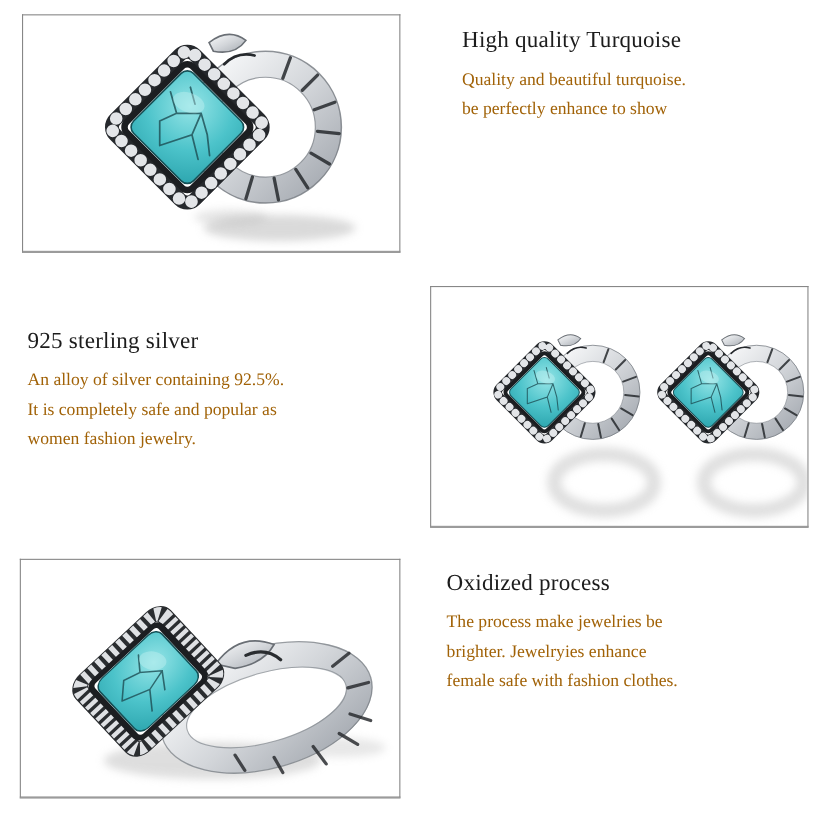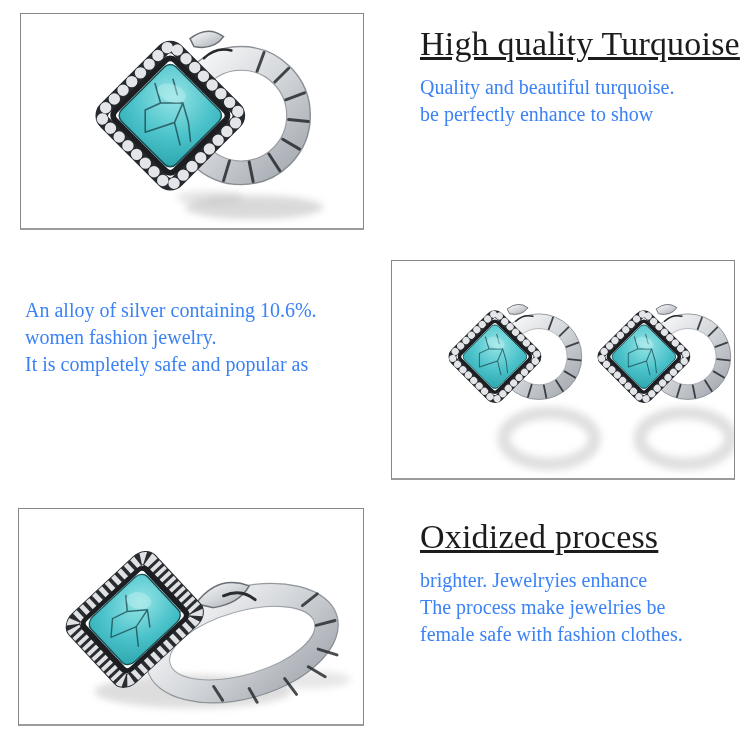--- a/index.html
+++ b/index.html
@@ -11,26 +11,26 @@
     position:absolute;background:#ffffff;box-sizing:border-box;
     border:1px solid #878787;border-bottom:2px solid #9b9b9b;overflow:hidden;
   }
   .frame svg{width:100%;height:100%;display:block;}
   .f1{left:20px;top:13px;width:344px;height:217px;}
   .f2{left:391px;top:260px;width:344px;height:220px;}
   .f3{left:18px;top:508px;width:346px;height:218px;}
   .text-block{position:absolute;}
   .tb1{left:420px;top:24px;width:320px;}
   .tb2{left:25px;top:297px;width:360px;}
-  .tb3{left:420px;top:517px;width:330px;}
+  .tb3{left:406px;top:517px;width:330px;}
   .text-block h2{
-    margin:0 0 10px 0;font-size:34px;font-weight:400;line-height:1.18;
-    color:#1c1c1c;letter-spacing:0.2px;text-decoration:underline;
+    margin:0 0 10px 0;font-size:21px;font-weight:400;line-height:1.18;
+    color:#1c1c1c;letter-spacing:0.2px;
   }
-  .ln{display:block;font-size:20px;line-height:27px;color:#3b82f6;}
+  .ln{display:block;font-size:16px;line-height:27px;color:#a16207;}
   .defs-holder{position:absolute;width:0;height:0;overflow:hidden;}
 </style>
 </head>
 <body>
 
 <svg class="defs-holder" aria-hidden="true">
   <defs>
     <linearGradient id="gSilver" x1="0" y1="0" x2="1" y2="1">
       <stop offset="0" stop-color="#fafbfc"></stop>
       <stop offset="0.5" stop-color="#d3d6da"></stop>
@@ -74,24 +74,25 @@
 
 <div class="text-block tb1">
   <h2>High quality Turquoise</h2>
   <p style="margin:0">
     <span class="ln">Quality and beautiful turquoise.</span>
     <span class="ln">be perfectly enhance to show</span>
   </p>
 </div>
 
 <div class="text-block tb2">
+  <h2>925 sterling silver</h2>
   <p style="margin:0">
-    <span class="ln">An alloy of silver containing 10.6%.</span>
+    <span class="ln">An alloy of silver containing 92.5%.</span>
+    <span class="ln">It is completely safe and popular as</span>
     <span class="ln">women fashion jewelry.</span>
-    <span class="ln">It is completely safe and popular as</span>
   </p>
 </div>
 
 <div class="frame f2">
   <svg viewBox="0 0 344 220">
     <ellipse cx="158" cy="180" rx="46" ry="26" fill="none" stroke="#c6c6c6" stroke-width="13" opacity="0.55" filter="url(#blurS)"></ellipse>
     <ellipse cx="296" cy="180" rx="46" ry="26" fill="none" stroke="#c6c6c6" stroke-width="13" opacity="0.55" filter="url(#blurS)"></ellipse>
     <use href="#earringFront" transform="translate(103,97) scale(0.62)"></use>
     <use href="#earringFront" transform="translate(254,97) scale(0.62)"></use>
   </svg>
@@ -116,17 +117,17 @@
       <rect x="-39" y="-39" width="78" height="78" rx="10" fill="url(#gTurq)" stroke="#155056" stroke-width="1.5"></rect>
       <path d="M-30 -10 L-14 0 L2 -16 L20 -6 M-14 0 L-20 16 L-4 30 M2 -16 L8 4 L-4 30 M8 4 L28 16" fill="none" stroke="#1d4c52" stroke-width="1.6" opacity="0.8" stroke-linecap="round"></path>
       <ellipse cx="-14" cy="-16" rx="15" ry="9" fill="#c8f2f2" opacity="0.4" transform="rotate(-25 -14 -16)"></ellipse>
     </g>
   </svg>
 </div>
 
 <div class="text-block tb3">
   <h2>Oxidized process</h2>
   <p style="margin:0">
+    <span class="ln">The process make jewelries be</span>
     <span class="ln">brighter. Jewelryies enhance</span>
-    <span class="ln">The process make jewelries be</span>
     <span class="ln">female safe with fashion clothes.</span>
   </p>
 </div>
 
 </body></html>

